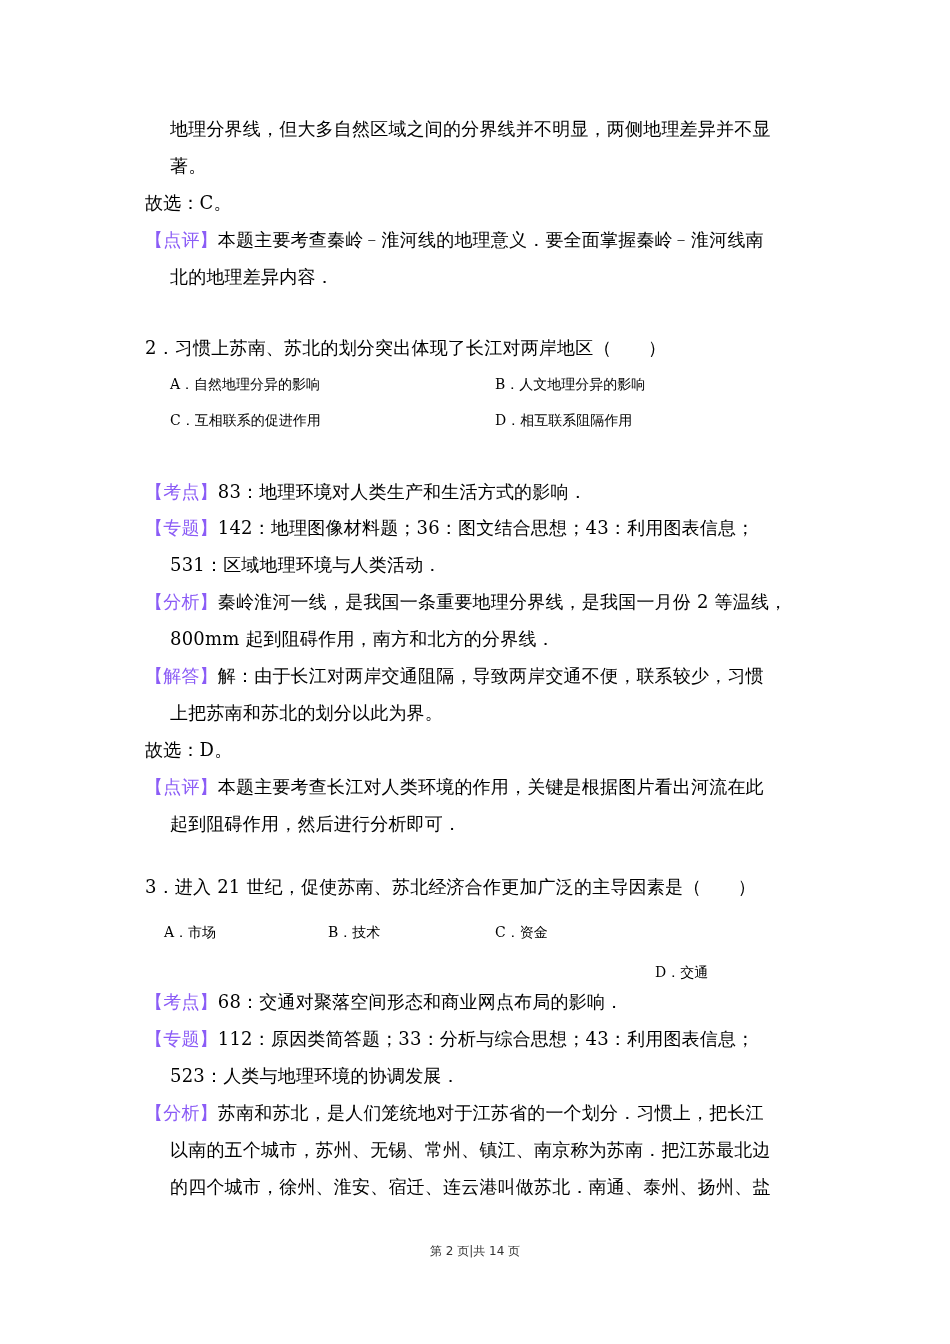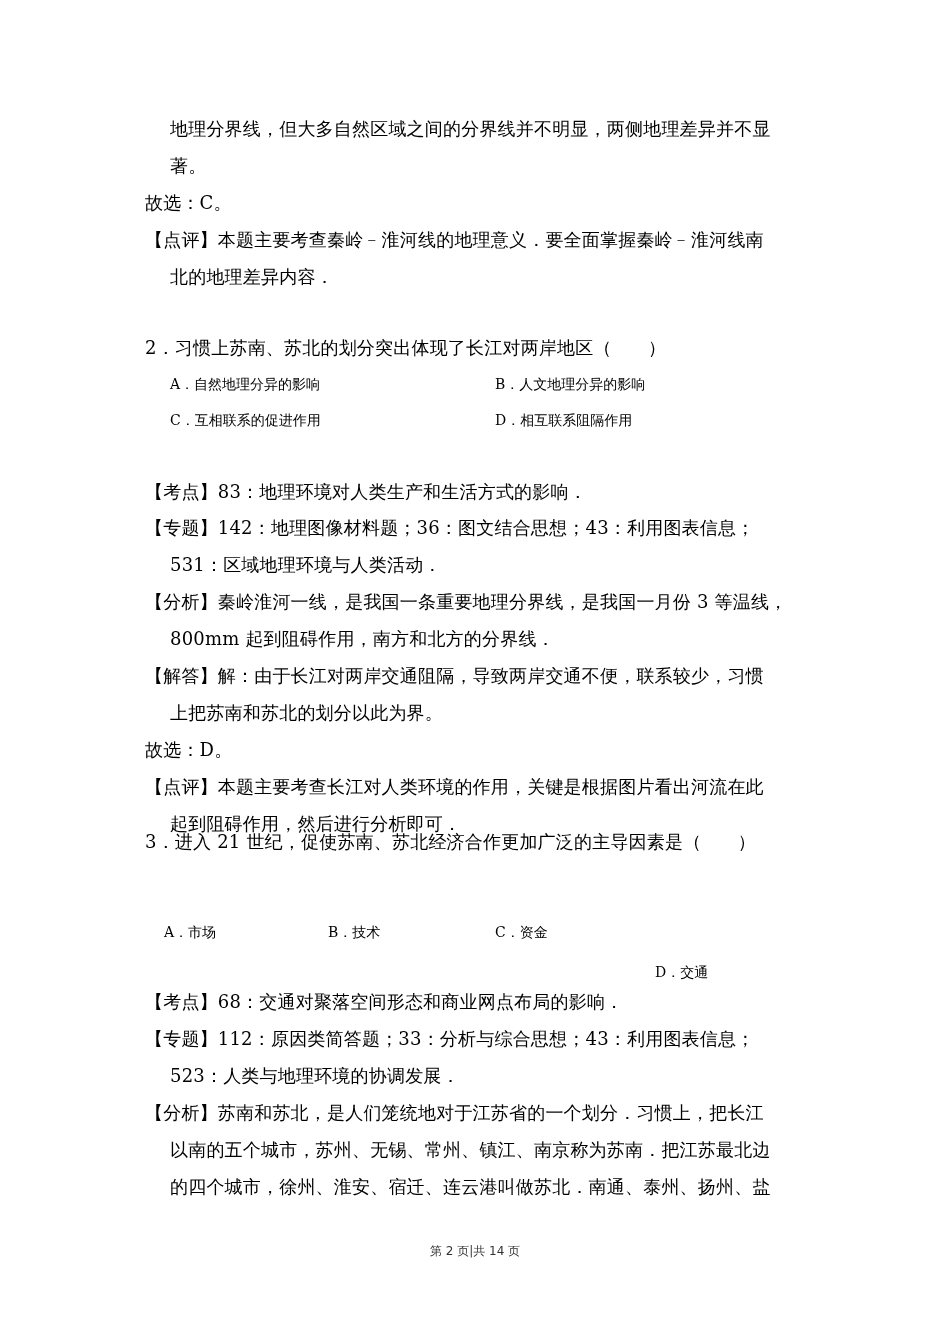--- a/index.html
+++ b/index.html
@@ -7,21 +7,21 @@
       width: 950px; height: 1344px; position: relative; overflow: hidden;
       font-family: "DejaVu Serif", "Liberation Serif", serif;
       color: #000000;
     }
     .page { position: absolute; left: 0; top: 0; width: 950px; height: 1316px; }
     .line {
       position: absolute; left: 145px; font-size: 18px; line-height: 24px;
       white-space: nowrap; letter-spacing: 0.2px;
     }
     .indent { left: 170px; }
-    .tag { color: #000000; }
+    .tag { color: #8b5cf6; }
     .opt { position: absolute; font-size: 14px; line-height: 24px; white-space: nowrap; }
     .footer {
       position: absolute; top: 1243px; left: 0; width: 950px; text-align: center;
       font-size: 12px; color: #333; font-family: "DejaVu Sans", "Liberation Sans", sans-serif;
     }
   </style>
 </head>
 <body>
 
 <div class="page">
@@ -41,34 +41,34 @@
   <div class="opt" style="left:495px; top:408px">D．相互联系阻隔作用</div>
 
   <div class="line" style="top:480px">
     <span class="tag">【考点】</span><span>83：地理环境对人类生产和生活方式的影响．</span>
   </div>
   <div class="line" style="top:516px">
     <span class="tag">【专题】</span><span>142：地理图像材料题；36：图文结合思想；43：利用图表信息；</span>
   </div>
   <div class="line indent" style="top:553px">531：区域地理环境与人类活动．</div>
   <div class="line" style="top:590px">
-    <span class="tag">【分析】</span><span>秦岭淮河一线，是我国一条重要地理分界线，是我国一月份 3 等温线，</span>
+    <span class="tag">【分析】</span><span>秦岭淮河一线，是我国一条重要地理分界线，是我国一月份 2 等温线，</span>
   </div>
   <div class="line indent" style="top:627px">800mm 起到阻碍作用，南方和北方的分界线．</div>
   <div class="line" style="top:664px">
     <span class="tag">【解答】</span><span>解：由于长江对两岸交通阻隔，导致两岸交通不便，联系较少，习惯</span>
   </div>
   <div class="line indent" style="top:701px">上把苏南和苏北的划分以此为界。</div>
   <div class="line" style="top:738px">故选：D。</div>
   <div class="line" style="top:775px">
     <span class="tag">【点评】</span><span>本题主要考查长江对人类环境的作用，关键是根据图片看出河流在此</span>
   </div>
   <div class="line indent" style="top:812px">起到阻碍作用，然后进行分析即可．</div>
 
-  <div class="line" style="top:830px">3．进入 21 世纪，促使苏南、苏北经济合作更加广泛的主导因素是（　　）</div>
+  <div class="line" style="top:875px">3．进入 21 世纪，促使苏南、苏北经济合作更加广泛的主导因素是（　　）</div>
   <div class="opt" style="left:164px; top:920px">A．市场</div>
   <div class="opt" style="left:328px; top:920px">B．技术</div>
   <div class="opt" style="left:495px; top:920px">C．资金</div>
   <div class="opt" style="left:655px; top:960px">D．交通</div>
 
   <div class="line" style="top:990px">
     <span class="tag">【考点】</span><span>68：交通对聚落空间形态和商业网点布局的影响．</span>
   </div>
   <div class="line" style="top:1027px">
     <span class="tag">【专题】</span><span>112：原因类简答题；33：分析与综合思想；43：利用图表信息；</span>

